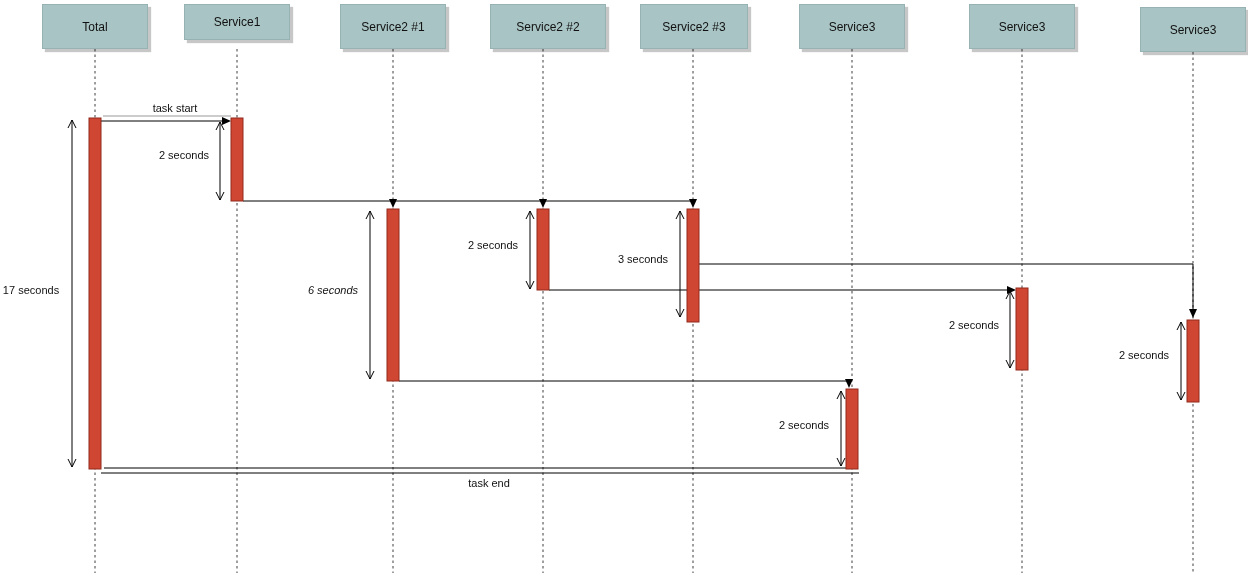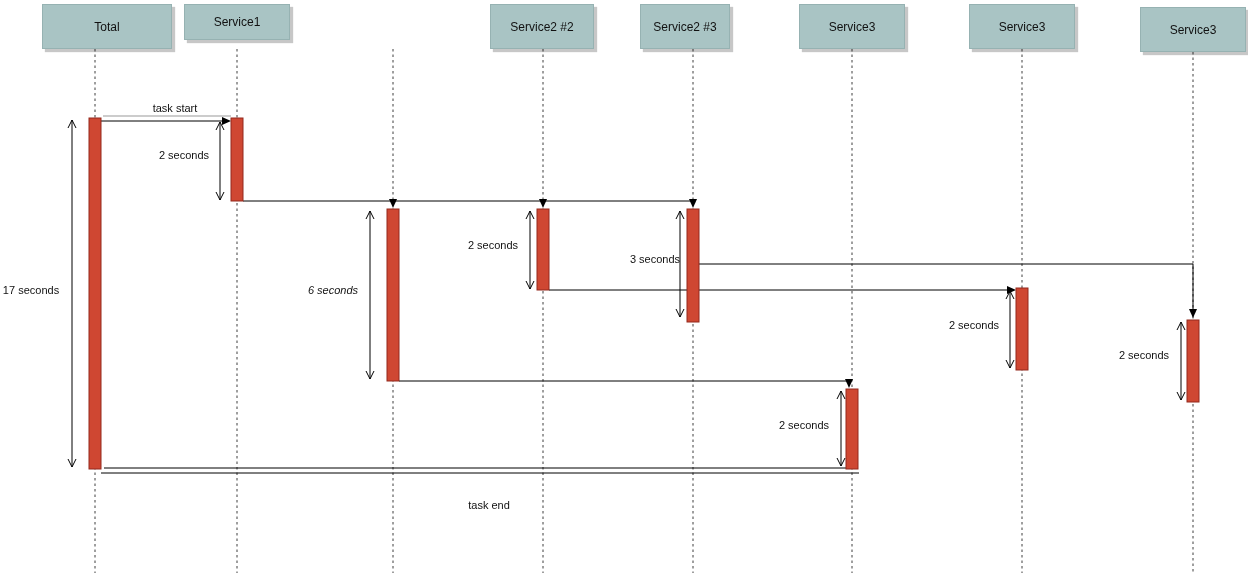--- a/index.html
+++ b/index.html
@@ -85,40 +85,43 @@
       <path d="M 1006 299 L 1010 291 L 1014 299" fill="none" stroke="#000000" stroke-width="1"></path>
       <path d="M 1006 360 L 1010 368 L 1014 360" fill="none" stroke="#000000" stroke-width="1"></path>
       <line x1="1181" y1="322" x2="1181" y2="400" stroke="#000000" stroke-width="1"></line>
       <path d="M 1177 330 L 1181 322 L 1185 330" fill="none" stroke="#000000" stroke-width="1"></path>
       <path d="M 1177 392 L 1181 400 L 1185 392" fill="none" stroke="#000000" stroke-width="1"></path>
     </svg>
 <div class="anno-label" style="left: 31px; top: 290px;">17 seconds</div>
     <div class="anno-label" style="left: 184px; top: 155px;">2 seconds</div>
     <div class="anno-label" style="left: 333px; top: 290px; font-style: italic;">6 seconds</div>
     <div class="anno-label" style="left: 493px; top: 245px;">2 seconds</div>
-    <div class="anno-label" style="left: 643px; top: 259px; margin-left: 12px;">3 seconds</div>
+    <div class="anno-label" style="left: 643px; top: 259px;">3 seconds</div>
     <div class="anno-label" style="left: 804px; top: 425px;">2 seconds</div>
     <div class="anno-label" style="left: 974px; top: 325px;">2 seconds</div>
     <div class="anno-label" style="left: 1144px; top: 355px;">2 seconds</div>
-    <div class="pbox" style="left: 42px; top: 4px; width: 130px; height: 45px; background: rgb(169, 196, 196); border: 1px solid rgb(150, 178, 178);">
+    <div class="pbox" style="left: 42px; top: 4px; width: 106px; height: 45px; background: rgb(169, 196, 196); border: 1px solid rgb(150, 178, 178);">
     <span>Total</span>
   </div>
     <div class="pbox" style="left: 184px; top: 4px; width: 106px; height: 36px; background: rgb(169, 196, 196); border: 1px solid rgb(150, 178, 178);">
     <span>Service1</span>
   </div>
-    <div class="pbox" style="left: 490px; top: 4px; width: 104px; height: 45px; background: rgb(169, 196, 196); border: 1px solid rgb(150, 178, 178);">
+    <div class="pbox" style="left: 340px; top: 4px; width: 106px; height: 45px; background: rgb(169, 196, 196); border: 1px solid rgb(150, 178, 178);">
+    <span>Service2 #1</span>
+  </div>
+    <div class="pbox" style="left: 490px; top: 4px; width: 116px; height: 45px; background: rgb(169, 196, 196); border: 1px solid rgb(150, 178, 178);">
     <span>Service2 #2</span>
   </div>
-    <div class="pbox" style="left: 640px; top: 4px; width: 90px; height: 45px; background: rgb(169, 196, 196); border: 1px solid rgb(150, 178, 178);">
+    <div class="pbox" style="left: 640px; top: 4px; width: 108px; height: 45px; background: rgb(169, 196, 196); border: 1px solid rgb(150, 178, 178);">
     <span>Service2 #3</span>
   </div>
     <div class="pbox" style="left: 799px; top: 4px; width: 106px; height: 45px; background: rgb(169, 196, 196); border: 1px solid rgb(150, 178, 178);">
     <span>Service3</span>
   </div>
     <div class="pbox" style="left: 969px; top: 4px; width: 106px; height: 45px; background: rgb(169, 196, 196); border: 1px solid rgb(150, 178, 178);">
     <span>Service3</span>
   </div>
     <div class="pbox" style="left: 1140px; top: 7px; width: 106px; height: 45px; background: rgb(169, 196, 196); border: 1px solid rgb(150, 178, 178);">
     <span>Service3</span>
   </div>
     <div class="anno-label" style="left: 165px; top: 108px; padding-left: 20px;">task start</div>
-    <div class="anno-label" style="left: 489px; top: 483px; margin-top: 22px;">task end</div>
+    <div class="anno-label" style="left: 489px; top: 483px;">task end</div>
   </div>
 
 </body></html>

